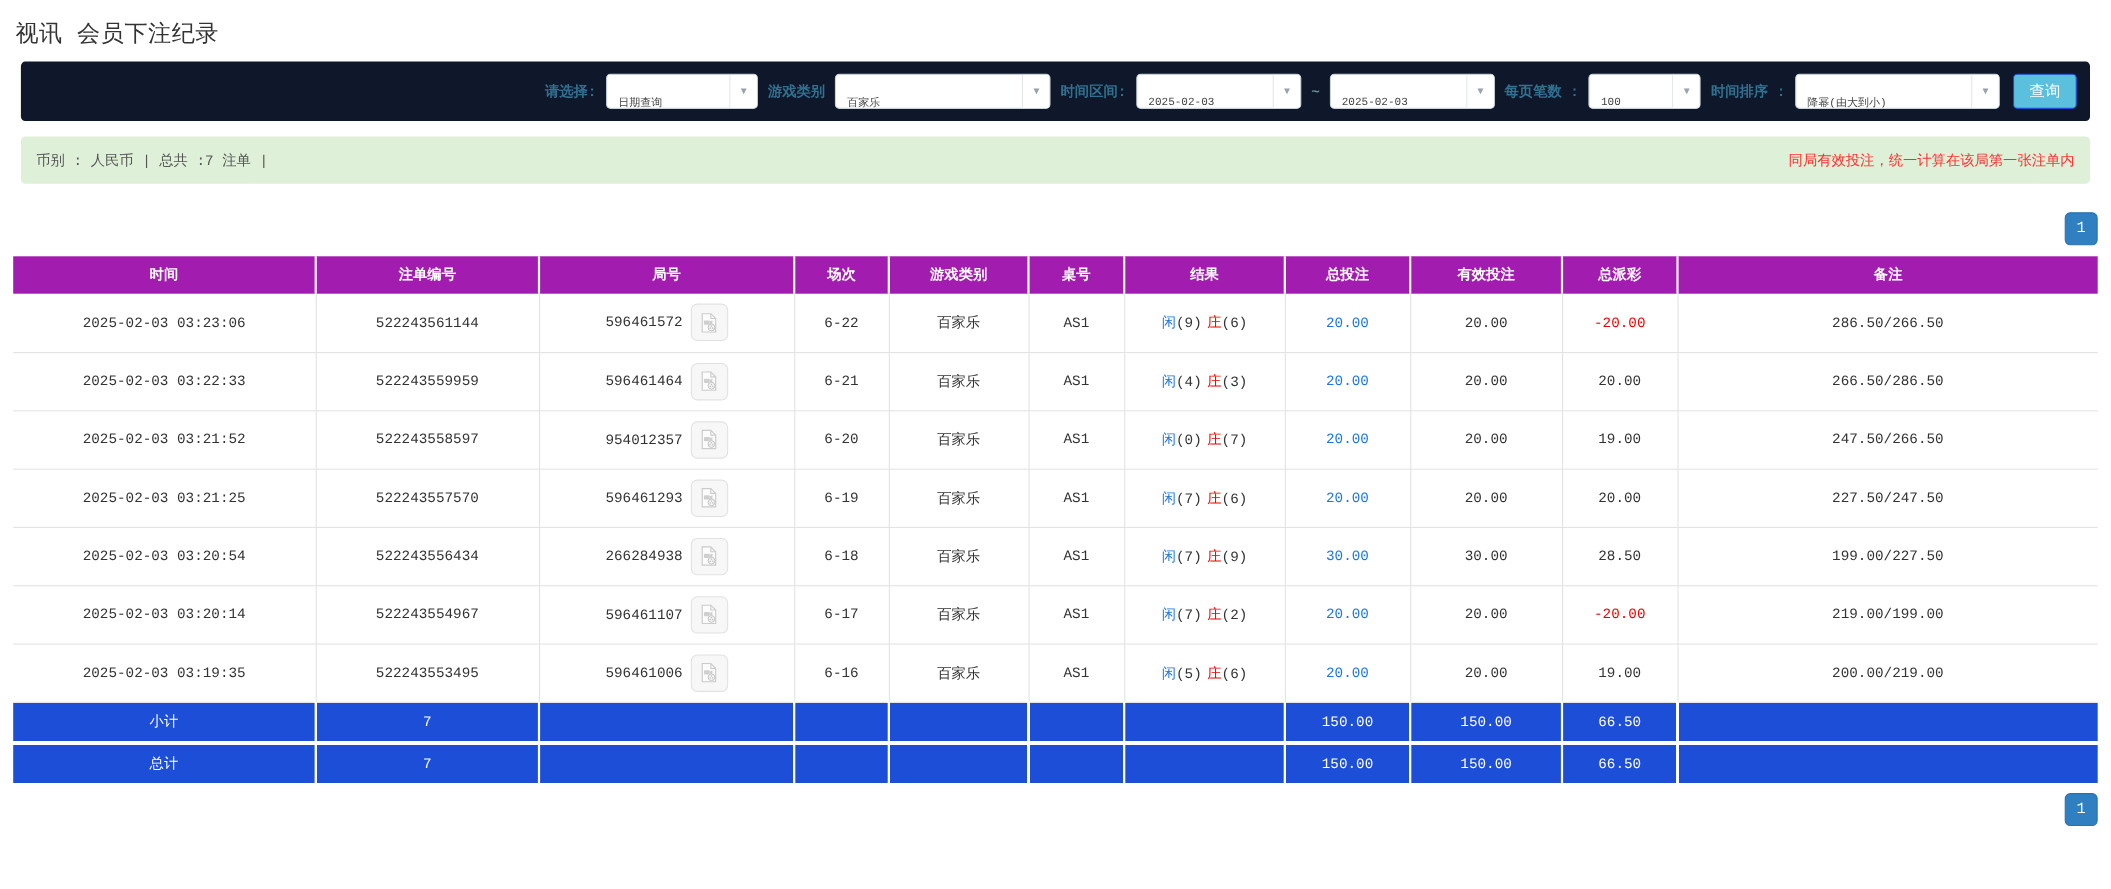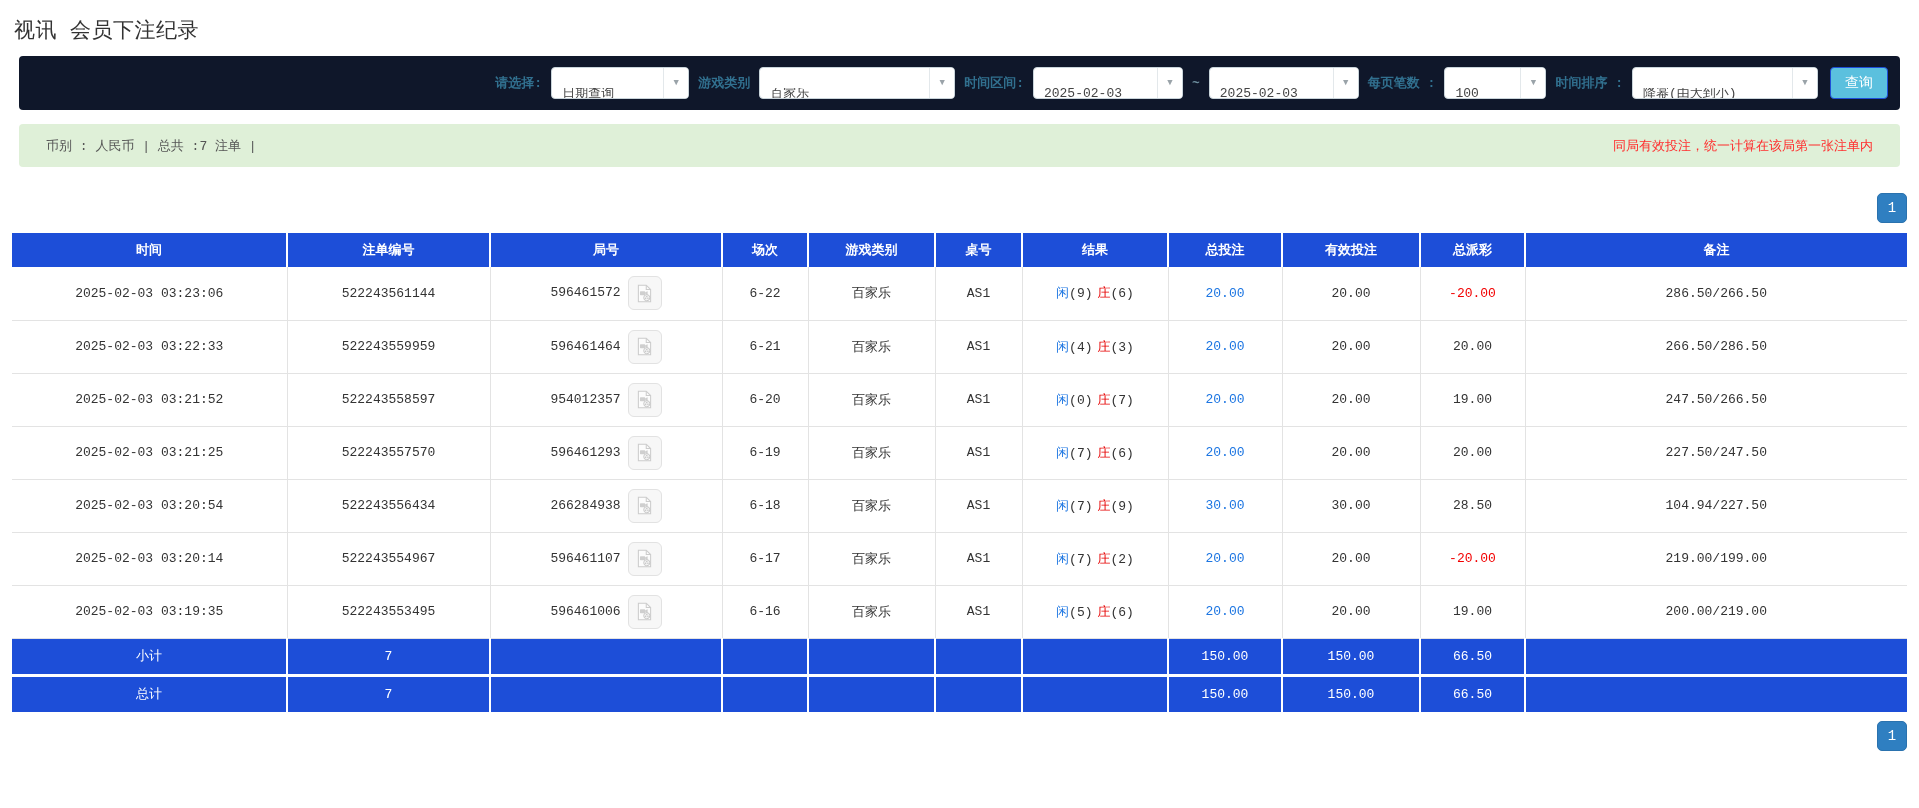--- a/index.html
+++ b/index.html
@@ -21,21 +21,21 @@
   .filter-bar {
     background:#0f172a; border-radius:4px; margin:0 7px;
     padding:11px 12px; display:flex; align-items:center; gap:9px;justify-content:flex-end;
   }
   .f-label { color:#31708f; font-weight:bold; font-size:13px; white-space:nowrap; }
   .combo {
     background:#fff; border:1px solid #c9d4da; border-radius:4px;
     height:32px; display:flex; align-items:stretch; overflow:hidden;
   }
   .combo .val {
-    padding:0 10px; font-size:13px; color:#444; flex:1;
+    padding:0 10px; font-size:10px; color:#444; flex:1;
     display:flex; align-items:center; white-space:nowrap; overflow:hidden;margin-top:20px;
   }
   .combo .arrow-btn {
     width:25px; border-left:1px solid #e3e8eb; background:#fff;
     display:flex; align-items:center; justify-content:center;
     color:#9aa3a9; font-size:9px; cursor:pointer;
   }
   .w-select { width:138px; }
   .w-game   { width:196px; }
   .w-date   { width:150px; }
@@ -44,39 +44,39 @@
   .tilde { color:#6b8c9c; font-weight:bold; }
   .search-btn {
     background:#5bc0de; border:1px solid #1d4ed8; color:#fff;
     font-size:14px; height:32px; padding:0 14px; border-radius:4px;
     margin-left:3px; cursor:pointer; font-family:inherit;
   }
 
   
   .summary-bar {
     background:#dff0d8; border-radius:4px; margin:14px 7px 0;
-    padding:0 27px; height:43px;
+    padding:0 14px; height:43px;
     display:flex; justify-content:space-between; align-items:center;
   }
   .summary-left  { color:#555; font-size:13px; }
   .summary-right { color:#ff2d2d; font-size:13px; }
 
   
   .pager-row { display:flex; justify-content:flex-end; margin:26px 0 10px; }
   .pager-row.bottom { margin:9px 0 0; }
   .page-btn {
     min-width:30px; height:30px; background:#2f7fc1; border:1px solid #2a72ae;
     border-radius:5px; color:#fff; font-size:14px; cursor:pointer;
     display:flex; align-items:center; justify-content:center; font-family:inherit;
   }
 
   
   table.records { width:100%; border-collapse:collapse; table-layout:fixed; }
   thead th {
-    background:#1d4ed8; color:#fff; font-size:13px; font-weight:bold;
+    background:#a21caf; color:#fff; font-size:13px; font-weight:bold;
     height:34px; text-align:center; padding:0 4px;
   }
   thead th + th { border-left:2px solid #fff; }
   tbody td {
     background:#fff; border:1px solid #e3e3e3; height:53px;
     text-align:center; font-size:13px; color:#333; padding:0 4px;
     overflow:hidden; white-space:nowrap;
   }
   tbody tr:first-child td { border-top:none; }
   tbody td:first-child { border-left:none; }
@@ -321,21 +321,21 @@
     </td>
     <td>6-18</td>
     <td>百家乐</td>
     <td>AS1</td>
     <td>
       <span class="lbl-player">闲</span><span class="gap-r">(7)</span><span class="lbl-banker">庄</span><span>(9)</span>
     </td>
     <td><a class="blue-link">30.00</a></td>
     <td>30.00</td>
     <td>28.50</td>
-    <td>104.94/227.50</td>
+    <td>199.00/227.50</td>
   </tr>
 
   <tr>
     <td>2025-02-03 03:20:14</td>
     <td>522243554967</td>
     <td>
       <span>596461107</span><button class="video-btn">
               <svg width="21" height="21" viewBox="0 0 24 24">
                 <path d="M5 2.5h9l5 5V21.5H5z" fill="#fcfcfc" stroke="#cccccc" stroke-width="1.2"></path>
                 <path d="M14 2.5v5h5" fill="none" stroke="#cccccc" stroke-width="1.2"></path>

